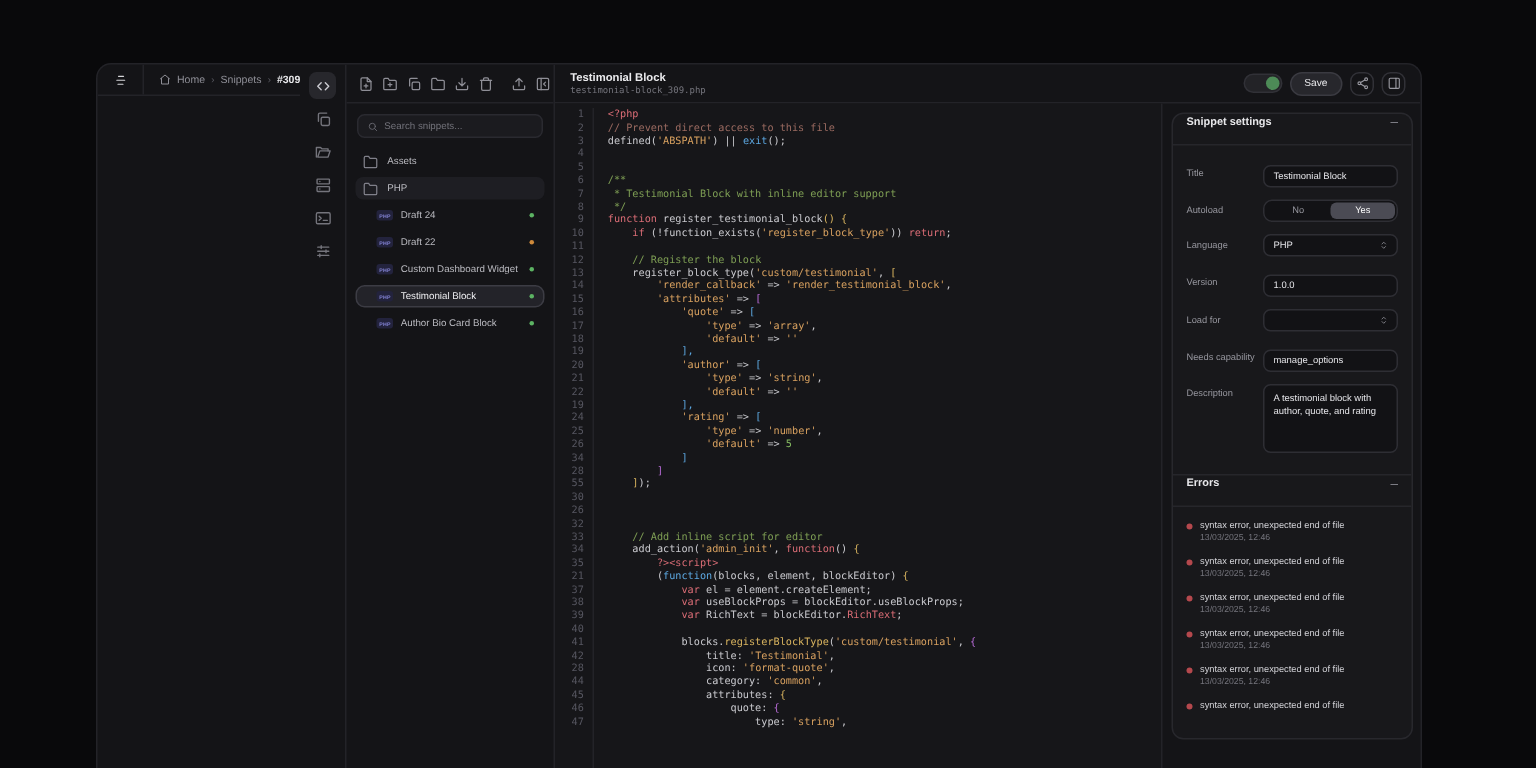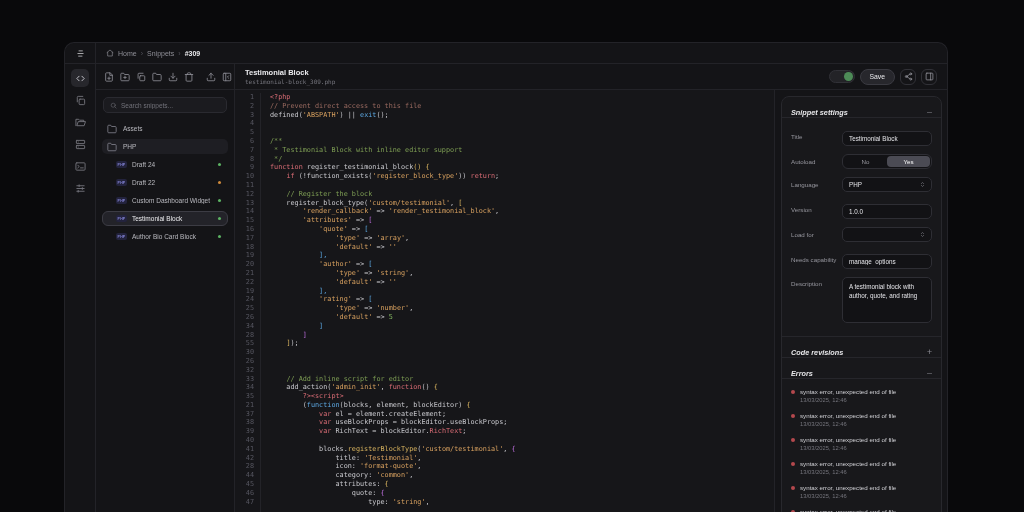--- a/index.html
+++ b/index.html
@@ -1,20 +1,20 @@
 <!DOCTYPE html>
 <html><head>
 <meta charset="utf-8">
 <style>
   * { margin:0; padding:0; box-sizing:border-box; }
   html,body { width:1024px; height:512px; background:#09090b; overflow:hidden;
     font-family:"Liberation Sans", sans-serif; }
   .window { position:absolute; left:64px; top:42px; width:884px; height:470px;
     background:#141417; border:1px solid #232328; border-bottom:none;
-    border-radius:10px 10px 0 0; display:flex; flex-direction:column; overflow:hidden; }
+    border-radius:10px 10px 0 0; display:flex; flex-direction:row; overflow:hidden; }
   
   .topbar { height:21px; display:flex; align-items:stretch; border-bottom:1px solid #232328; flex-shrink:0; }
   .logo-cell { width:31px; border-right:1px solid #232328; display:flex; align-items:center; justify-content:center; color:#d6d6da; }
   .cruminput { display:flex; align-items:center; gap:4px; padding-left:10px; font-size:7px; color:#8e8e96; }
   .crumb-sep { color:#55555d; font-size:7px; }
   .crumb-current { color:#e9e9ec; font-weight:bold; }
   .bc-ico { color:#8e8e96; display:flex; }
   
   .main-row { flex:1; display:flex; min-height:0; }
   .rail { width:31px; border-right:1px solid #232328; padding-top:5px; display:flex; flex-direction:column; align-items:center; gap:4px; flex-shrink:0; }
@@ -52,21 +52,21 @@
   .content-row { flex:1; display:flex; min-height:0; }
   .code-wrap { flex:1; display:flex; min-width:0; border-right:1px solid #232328; padding-top:3px; font-family:"DejaVu Sans Mono",monospace; font-size:6.8px; line-height:8.8px; overflow:hidden; background:#161619; }
   .gutter { width:26px; text-align:right; color:#565660; flex-shrink:0; padding-right:6px; border-right:1px solid #232328; }
   .codecol { padding-left:9px; white-space:pre; }
   .cl { height:8.8px; }
   .tk-n{color:#c9c9ce}.tk-k{color:#d96c75}.tk-s{color:#d7a05f}.tk-c{color:#7e9e54}
   .tk-c2{color:#9a6a60}.tk-b{color:#5ca7e0}.tk-y{color:#d9b45f}.tk-p{color:#b96cd9}.tk-g{color:#84b860}
   
   .inspector { width:172px; padding:6px 5px 0 6px; flex-shrink:0; }
   .card { background:#18181b; border:1px solid #28282d; border-radius:8px; overflow:hidden; }
-  .sec-header { height:21px; display:flex; align-items:flex-end; justify-content:space-between; padding:0 9px; border-bottom:1px solid #26262b;font-style:italic; }
+  .sec-header { height:21px; display:flex; align-items:flex-start; justify-content:space-between; padding:0 9px; border-bottom:1px solid #26262b; }
   .sec-title { font-size:7.3px; font-weight:bold; color:#e7e7ea; }
   .sec-collapse { font-size:9px; color:#8a8a92; }
   .fields { padding:9px; border-bottom:1px solid #26262b; }
   .f-row { display:flex; align-items:center; margin-bottom:8px; }
   .f-row:last-child { margin-bottom:0; }
   .f-row.top { align-items:flex-start; }
   .f-label { width:51px; flex-shrink:0; font-size:6.2px; color:#96969e; }
   .f-row.top .f-label { padding-top:3px; }
   .f-ctrl { flex:1; min-width:0; }
   .inp { width:100%; height:15px; background:#121215; border:1px solid #2e2e34; border-radius:5px; color:#e4e4e8; font-size:6.3px; padding:0 6px; font-family:"Liberation Sans",sans-serif; outline:none; }
@@ -424,24 +424,20 @@
                 <div class="f-row">
                   <div class="f-label">Needs capability</div>
                   <div class="f-ctrl"><input class="inp" value="manage_options" style=""></div>
                 </div>
                 <div class="f-row top">
                   <div class="f-label">Description</div>
                   <div class="f-ctrl"><textarea class="txa" style="">A testimonial block with author, quote, and rating</textarea></div>
                 </div>
               </div>
             <div class="sec-header">
-              <span class="sec-title">Code revisions</span>
-              <span class="sec-collapse">+</span>
-            </div>
-            <div class="sec-header">
               <span class="sec-title">Errors</span>
               <span class="sec-collapse">–</span>
             </div>
             <div class="err-list" id="err-list">
                 <div class="err-item">
                   <span class="err-dot"></span>
                   <div>
                     <div class="err-msg">syntax error, unexpected end of file</div>
                     <div class="err-time">13/03/2025, 12:46</div>
                   </div>

